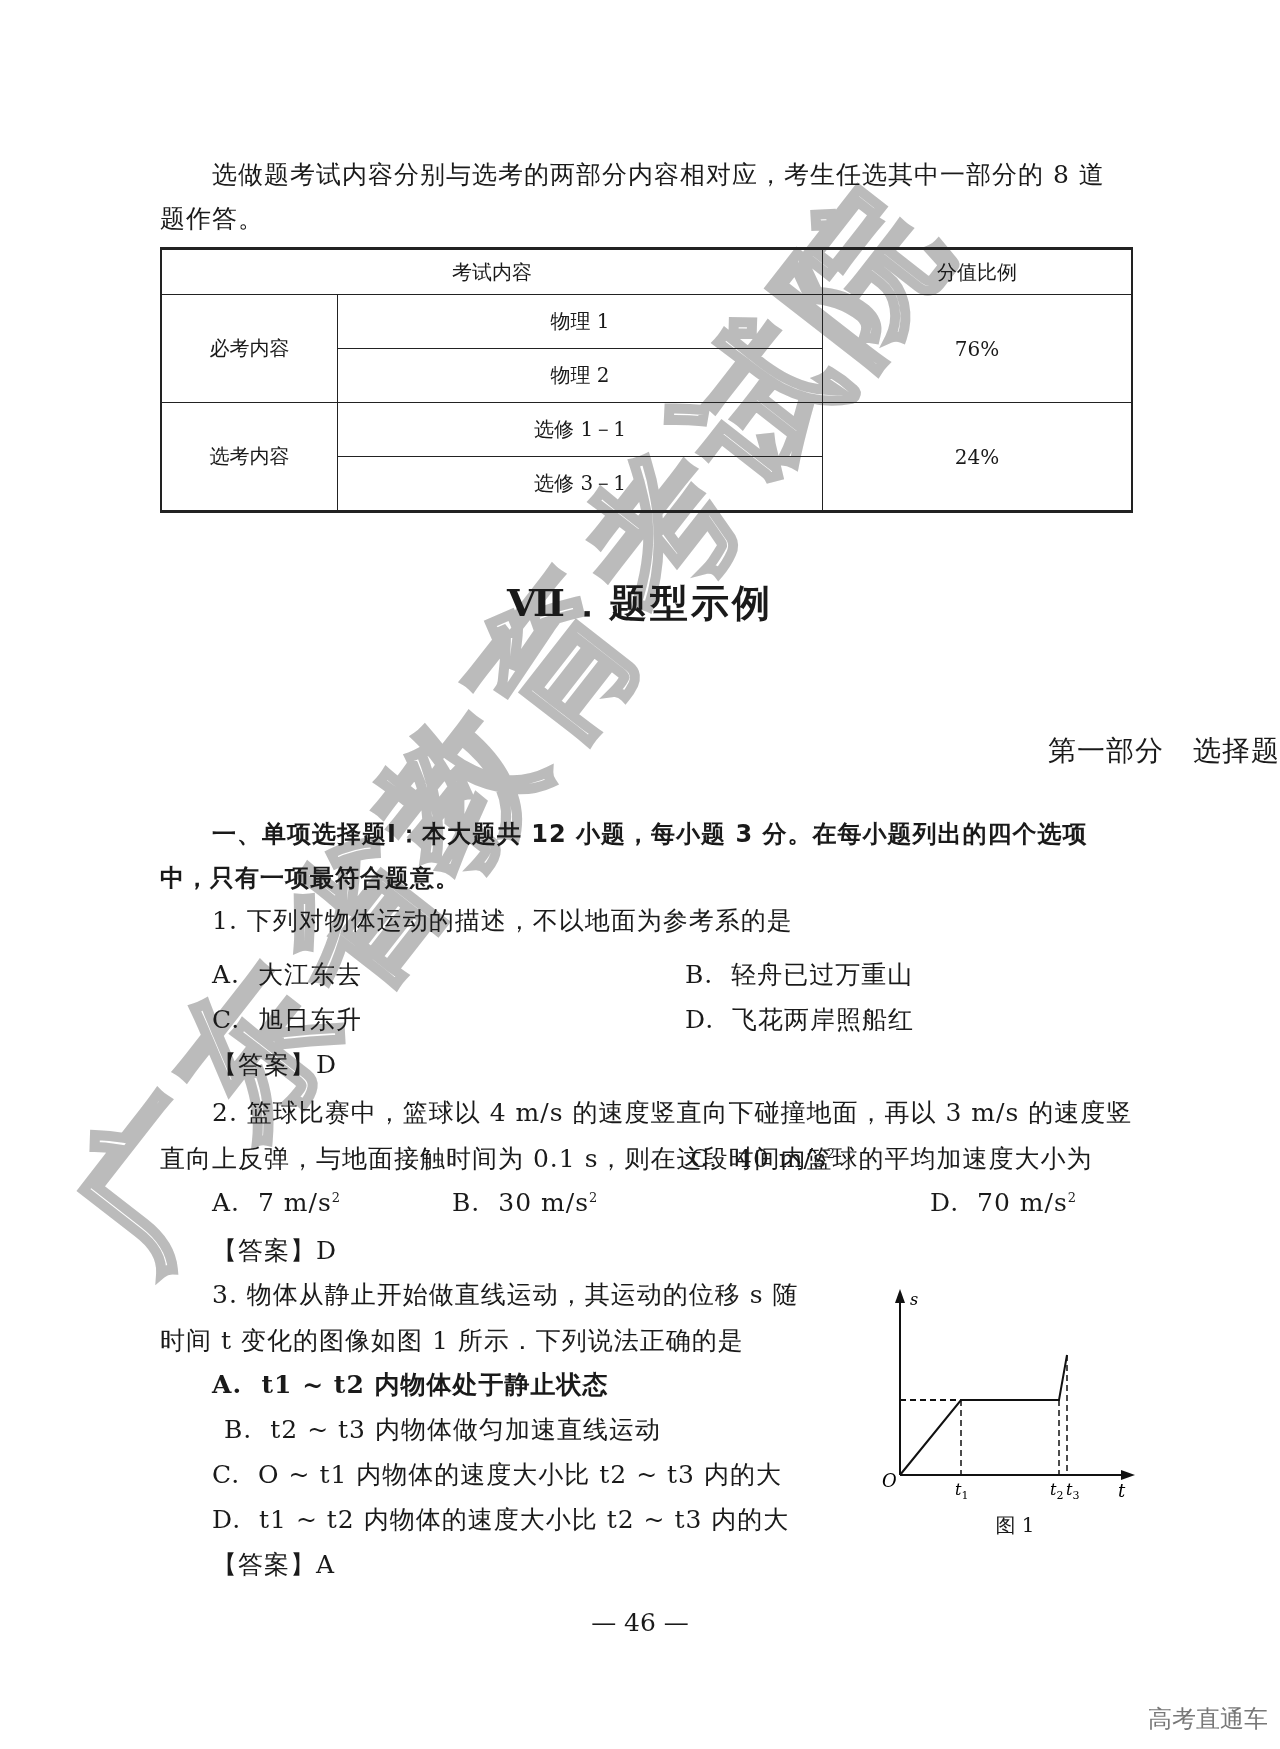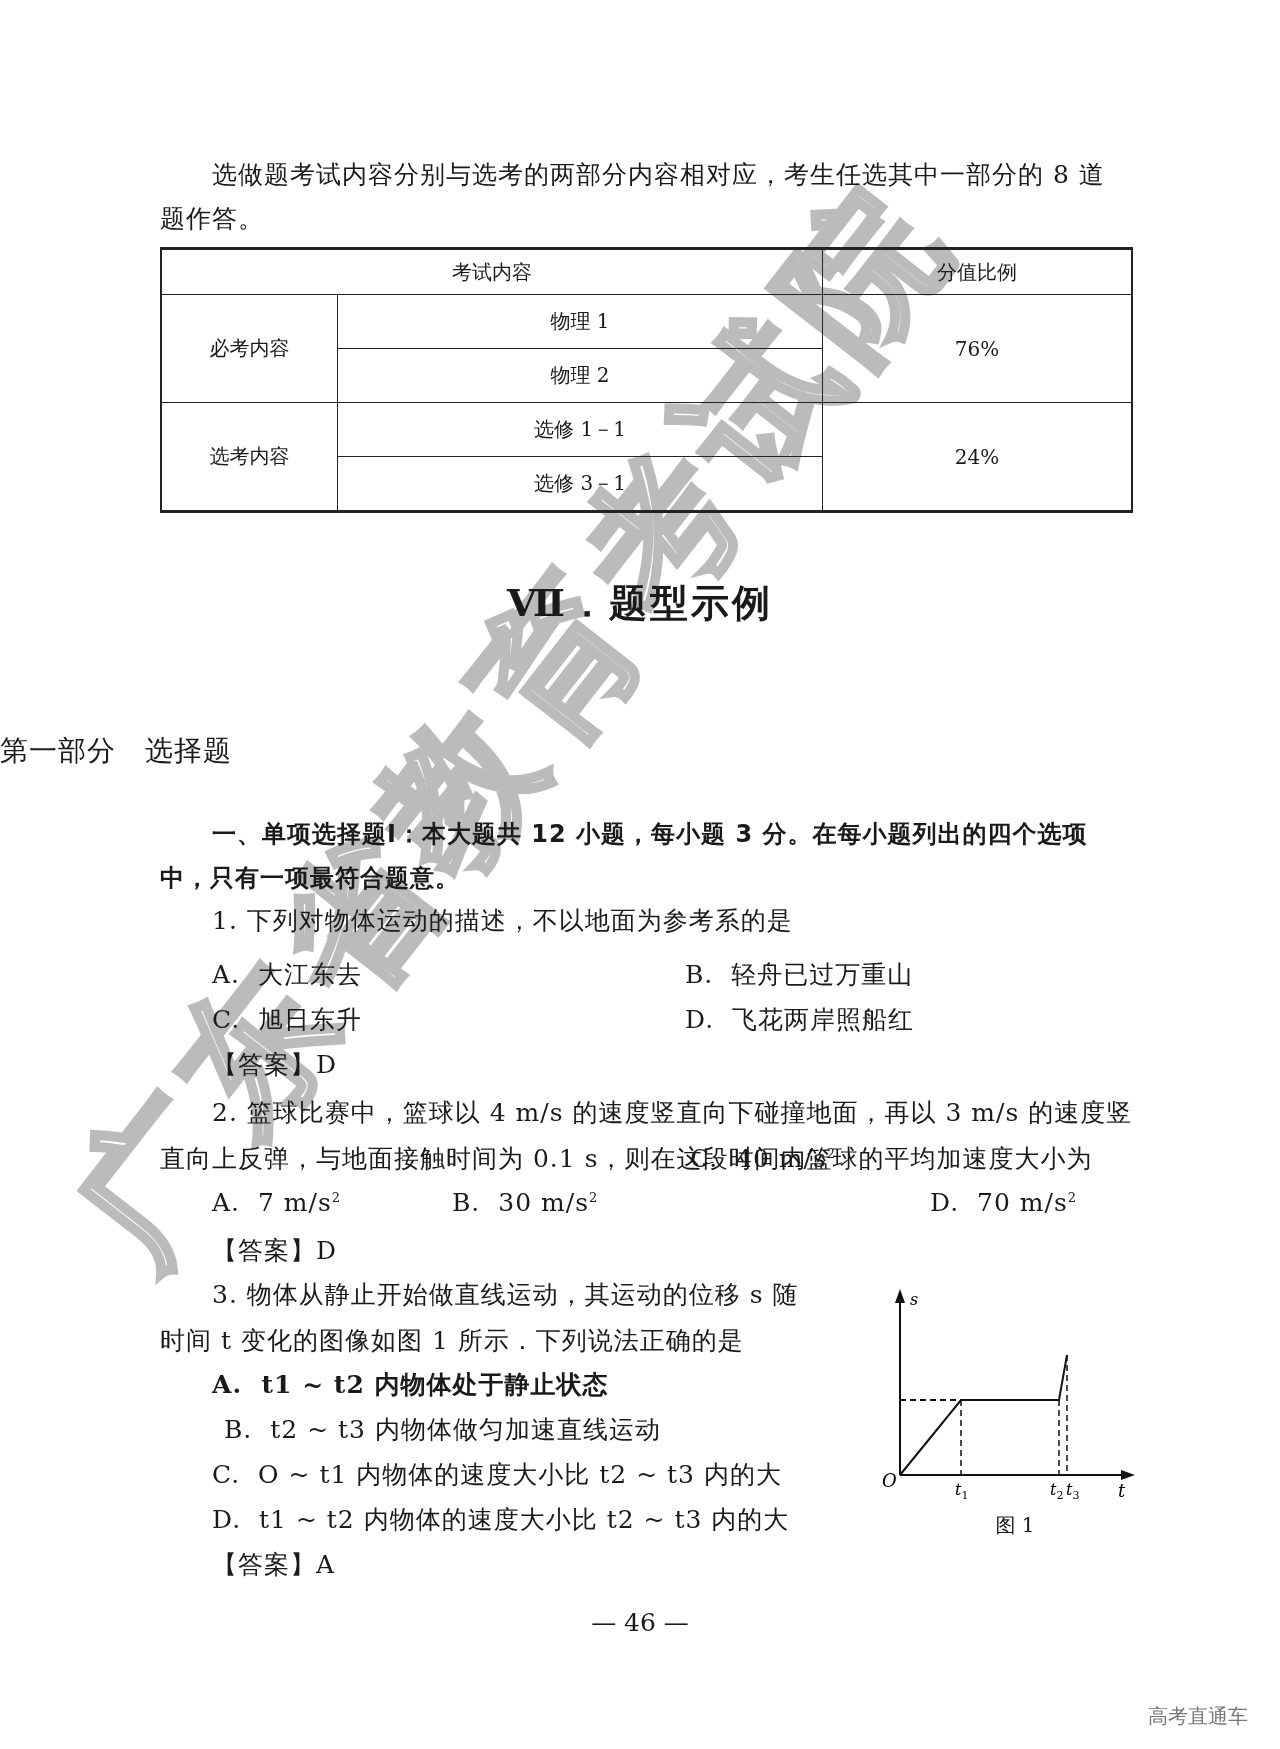--- a/index.html
+++ b/index.html
@@ -10,21 +10,21 @@
   .bold { font-weight: bold; font-family: "DejaVu Sans", "Liberation Sans", sans-serif; }
   table.exam { position: absolute; left: 160px; top: 247px; width: 973px; border-collapse: collapse;
                font-size: 20px; }
   table.exam td { border: 1px solid #222; text-align: center; height: 53px; padding: 0; }
   table.exam { border-top: 3px solid #222; border-bottom: 3px solid #222; border-left: 2px solid #222; border-right: 2px solid #222; }
   table.exam tr.head td { height: 44px; }
   .title { font-size: 38px; font-weight: bold; letter-spacing: 3px; }
   .section { font-size: 28px; letter-spacing: 1px; }
   sup { font-size: 13px; }
   .watermark { position: absolute; left: 0; top: 0; width: 1280px; height: 1749px; pointer-events: none; }
-  .footer-logo { font-family: "DejaVu Sans", "Liberation Sans", sans-serif; font-size: 20px; color: #777; }
+  .footer-logo { font-family: "DejaVu Sans", "Liberation Sans", sans-serif; font-size: 24px; color: #777; }
 </style>
 </head>
 <body>
 
 <svg class="watermark" viewBox="0 0 1280 1749">
   <text id="wm-text" x="0" y="0" transform="translate(150,1270) rotate(-52)" font-size="150" fill="none" stroke="#b0b0b0" stroke-width="10" opacity="0.85" font-family="DejaVu Sans, sans-serif" letter-spacing="14">广东省教育考试院</text>
 </svg>
 
 <div class="abs p" style="left:212px; top:162px;">选做题考试内容分别与选考的两部分内容相对应，考生任选其中一部分的 8 道</div>
 <div class="abs p" style="left:160px; top:206px;">题作答。</div>
@@ -49,21 +49,21 @@
     <td rowspan="2">24%</td>
   </tr>
   <tr>
     <td>选修 3－1</td>
   </tr>
 </tbody>
   </table>
 
 <div class="abs title" style="left:0; width:1280px; text-align:center; top:578px;">Ⅶ．题型示例</div>
 
-<div class="abs section" style="left:0; width:1280px; text-align:left; top:732px;">第一部分　选择题</div>
+<div class="abs section" style="left:0; width:1280px; text-align:right; top:732px;">第一部分　选择题</div>
 
 <div class="abs p bold" style="left:212px; top:822px; font-size:24px;">一、单项选择题Ⅰ：本大题共 12 小题，每小题 3 分。在每小题列出的四个选项</div>
 <div class="abs p bold" style="left:160px; top:866px; font-size:24px;">中，只有一项最符合题意。</div>
 
 <div class="abs p" style="left:212px; top:908px;">
   <span>1.</span>
   <span>下列对物体运动的描述，不以地面为参考系的是</span>
 </div>
 <div class="abs p" style="left:212px; top:962px;"><span>A.</span>&nbsp;&nbsp;<span>大江东去</span></div>
 <div class="abs p" style="left:685px; top:962px;"><span>B.</span>&nbsp;&nbsp;<span>轻舟已过万重山</span></div>

